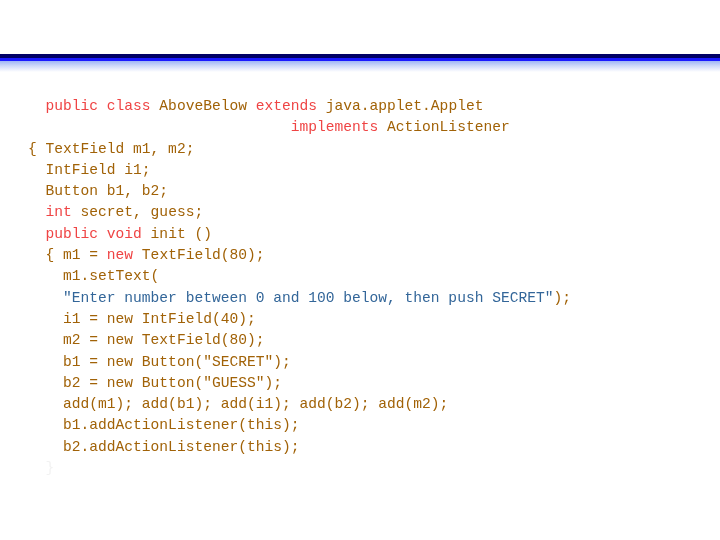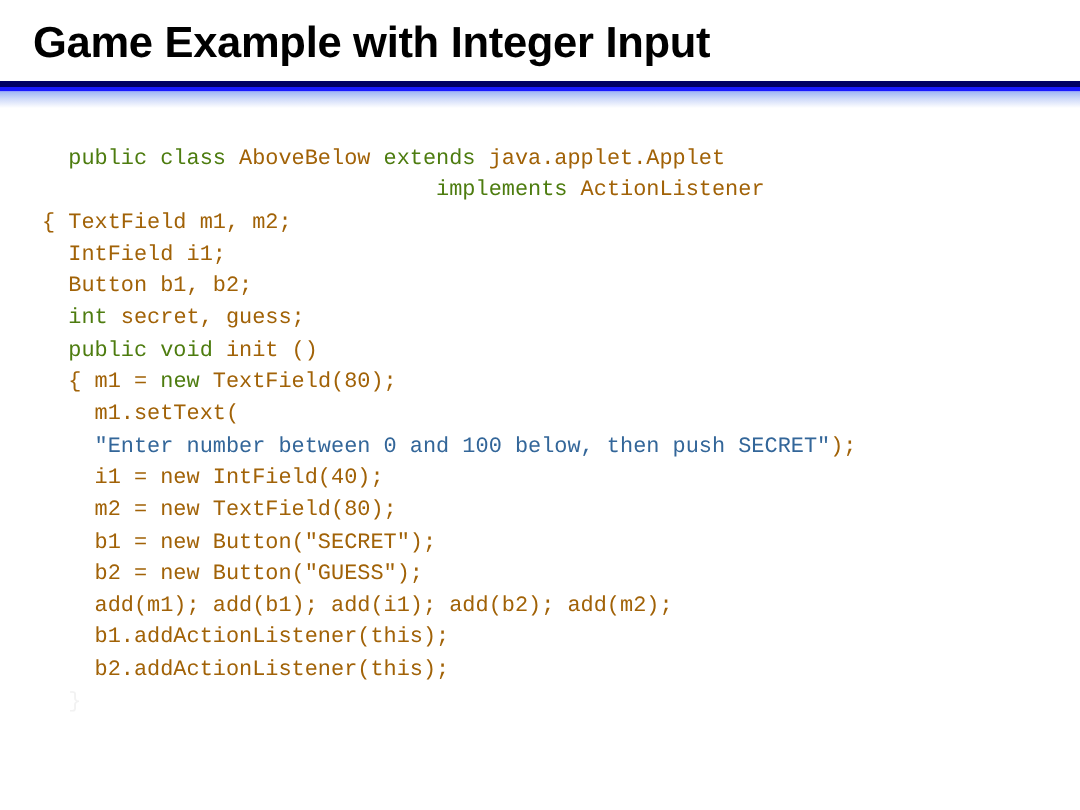--- a/index.html
+++ b/index.html
@@ -84,33 +84,30 @@
     font-family: "Liberation Mono", "DejaVu Sans Mono", monospace;
     font-size: 14.6px;
     line-height: 21.3px;
     color: #000000;
     white-space: pre;
   }
   .code-line {
     white-space: pre;
     height: 21.3px;
   }
-  .kw   { color: #4d7c0f; }
+  .kw   { color: #ef4444; }
   .str  { color: #336699; }
   .plain{ color: #a16207; }
   .faint{ color: #f2f2f2; }
 </style>
 </head>
 <body>
 
 <div id="slide">
 
-  <div id="title-area">
-    <div id="page-title">Game Example with Integer Input</div>
-  </div>
 
   <div id="title-divider">
     <div id="divider-dark"></div>
     <div id="divider-bright"></div>
     <div id="divider-fade"></div>
   </div>
 
   <div id="code-block"><div class="code-line"><span class="plain">  </span><span class="kw">public class</span><span class="plain"> AboveBelow </span><span class="kw">extends</span><span class="plain"> java.applet.Applet</span></div><div class="code-line"><span class="plain">                              </span><span class="kw">implements</span><span class="plain"> ActionListener</span></div><div class="code-line"><span class="plain">{ TextField m1, m2;</span></div><div class="code-line"><span class="plain">  IntField i1;</span></div><div class="code-line"><span class="plain">  Button b1, b2;</span></div><div class="code-line"><span class="plain">  </span><span class="kw">int</span><span class="plain"> secret, guess;</span></div><div class="code-line"><span class="plain">  </span><span class="kw">public void</span><span class="plain"> init ()</span></div><div class="code-line"><span class="plain">  { m1 = </span><span class="kw">new</span><span class="plain"> TextField(80);</span></div><div class="code-line"><span class="plain">    m1.setText(</span></div><div class="code-line"><span class="plain">    </span><span class="str">"Enter number between 0 and 100 below, then push SECRET"</span><span class="plain">);</span></div><div class="code-line"><span class="plain">    i1 = new IntField(40);</span></div><div class="code-line"><span class="plain">    m2 = new TextField(80);</span></div><div class="code-line"><span class="plain">    b1 = new Button("SECRET");</span></div><div class="code-line"><span class="plain">    b2 = new Button("GUESS");</span></div><div class="code-line"><span class="plain">    add(m1); add(b1); add(i1); add(b2); add(m2);</span></div><div class="code-line"><span class="plain">    b1.addActionListener(this);</span></div><div class="code-line"><span class="plain">    b2.addActionListener(this);</span></div><div class="code-line"><span class="faint">  }</span></div></div>
 
 </div>

